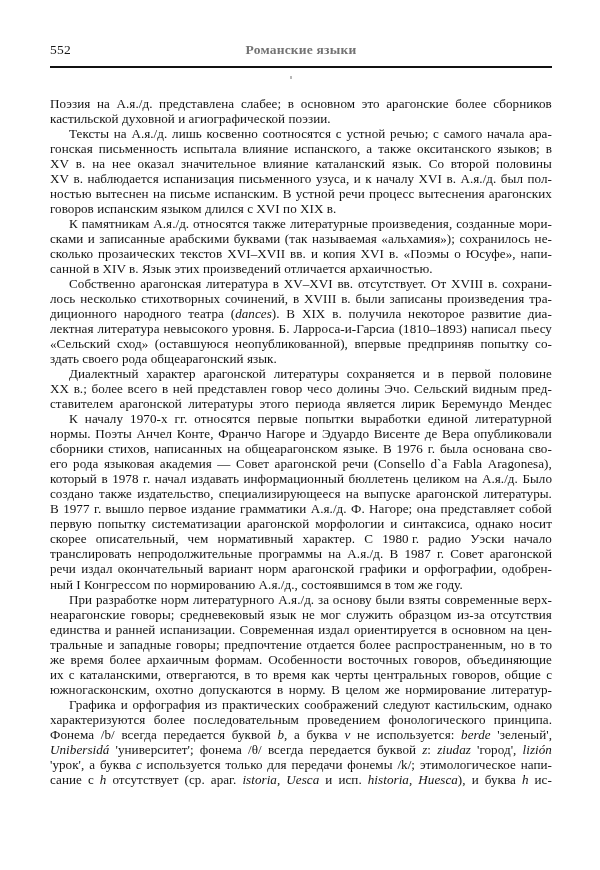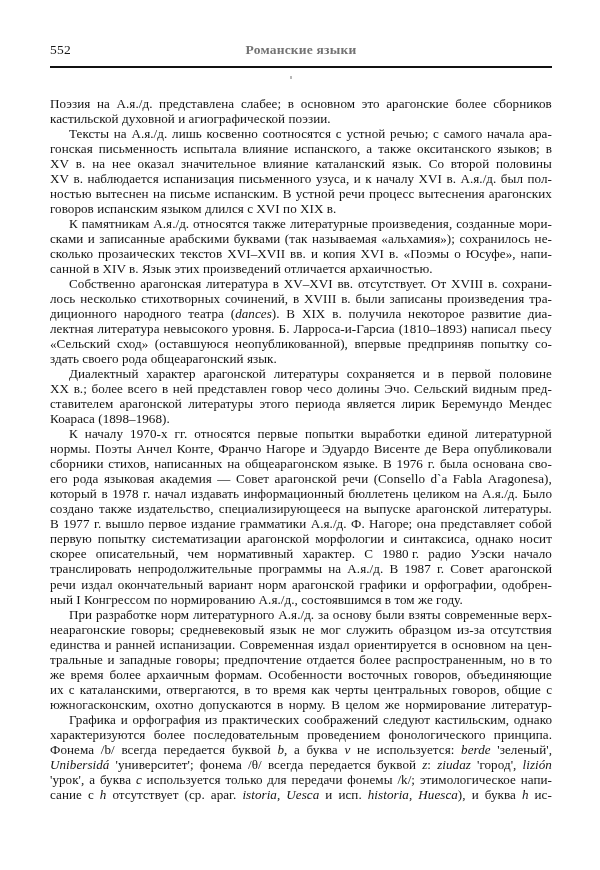--- a/index.html
+++ b/index.html
@@ -350,21 +350,20 @@
           <span class="w">ставителем</span>
           <span class="w">арагонской</span>
           <span class="w">литературы</span>
           <span class="w">этого</span>
           <span class="w">периода</span>
           <span class="w">является</span>
           <span class="w">лирик</span>
           <span class="w">Беремундо</span>
           <span class="w">Мендес</span>
         </div>
-        <div class="line last">Коараса (1898–1968).</div>
       </div>
       <div class="paragraph">
         <div class="line j indent">
           <span class="w">К</span>
           <span class="w">началу</span>
           <span class="w">1970-х</span>
           <span class="w">гг.</span>
           <span class="w">относятся</span>
           <span class="w">первые</span>
           <span class="w">попытки</span>

